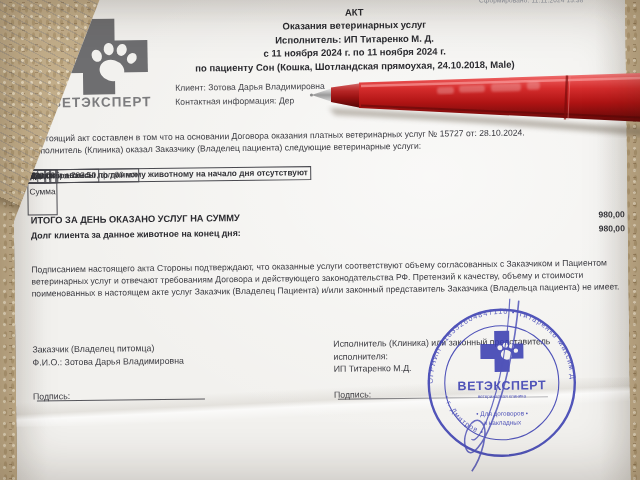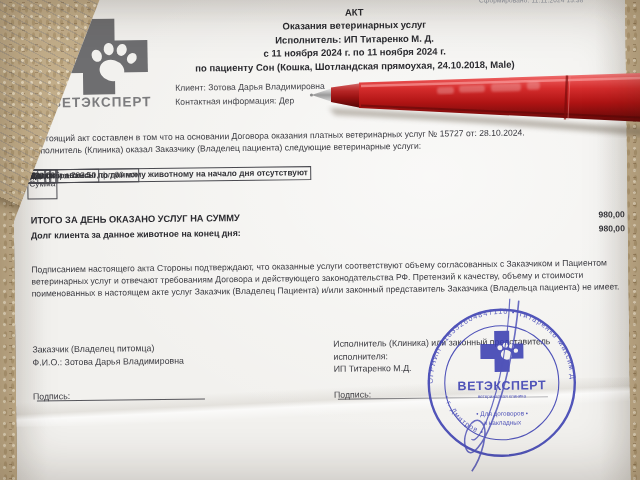--- a/index.html
+++ b/index.html
@@ -121,21 +121,21 @@
           <col style="width:84px">
           <col style="width:86px">
           <col style="width:31px">
         </colgroup>
       <tbody>
           <tr>
         <td>11 ноября 2024 г.</td>
         <td>Ед.</td>
         <td style="text-align:right">К-во</td>
         <td>Долг</td>
-        <td style="padding:8px 1px">Сумма</td>
+        <td style="padding:16px 1px">Сумма</td>
       </tr>
       <tr>
         <td colspan="5" style="font-weight:bold">Долги и авансы по данному животному на начало дня отсутствуют</td>
       </tr>
       <tr>
         <td>1.Мирапентин 50, фл 60 мл</td>
         <td>фл</td>
         <td style="text-align:center">1</td>
         <td style="text-align:right">980,00</td>
         <td style="text-align:right;padding:0 1px">980,00</td>

